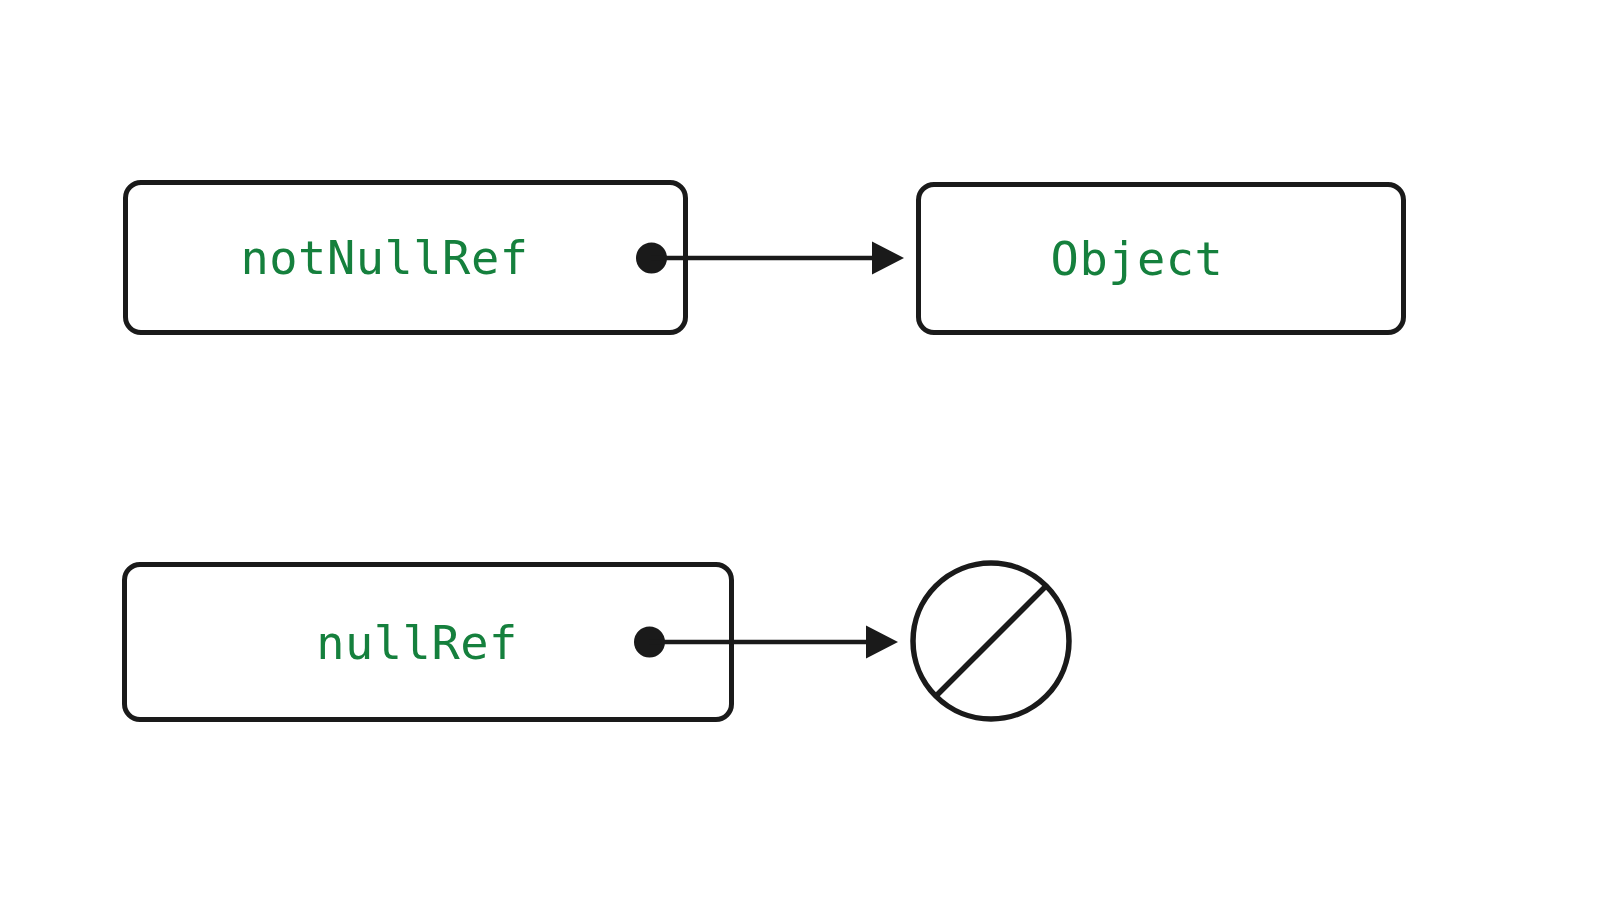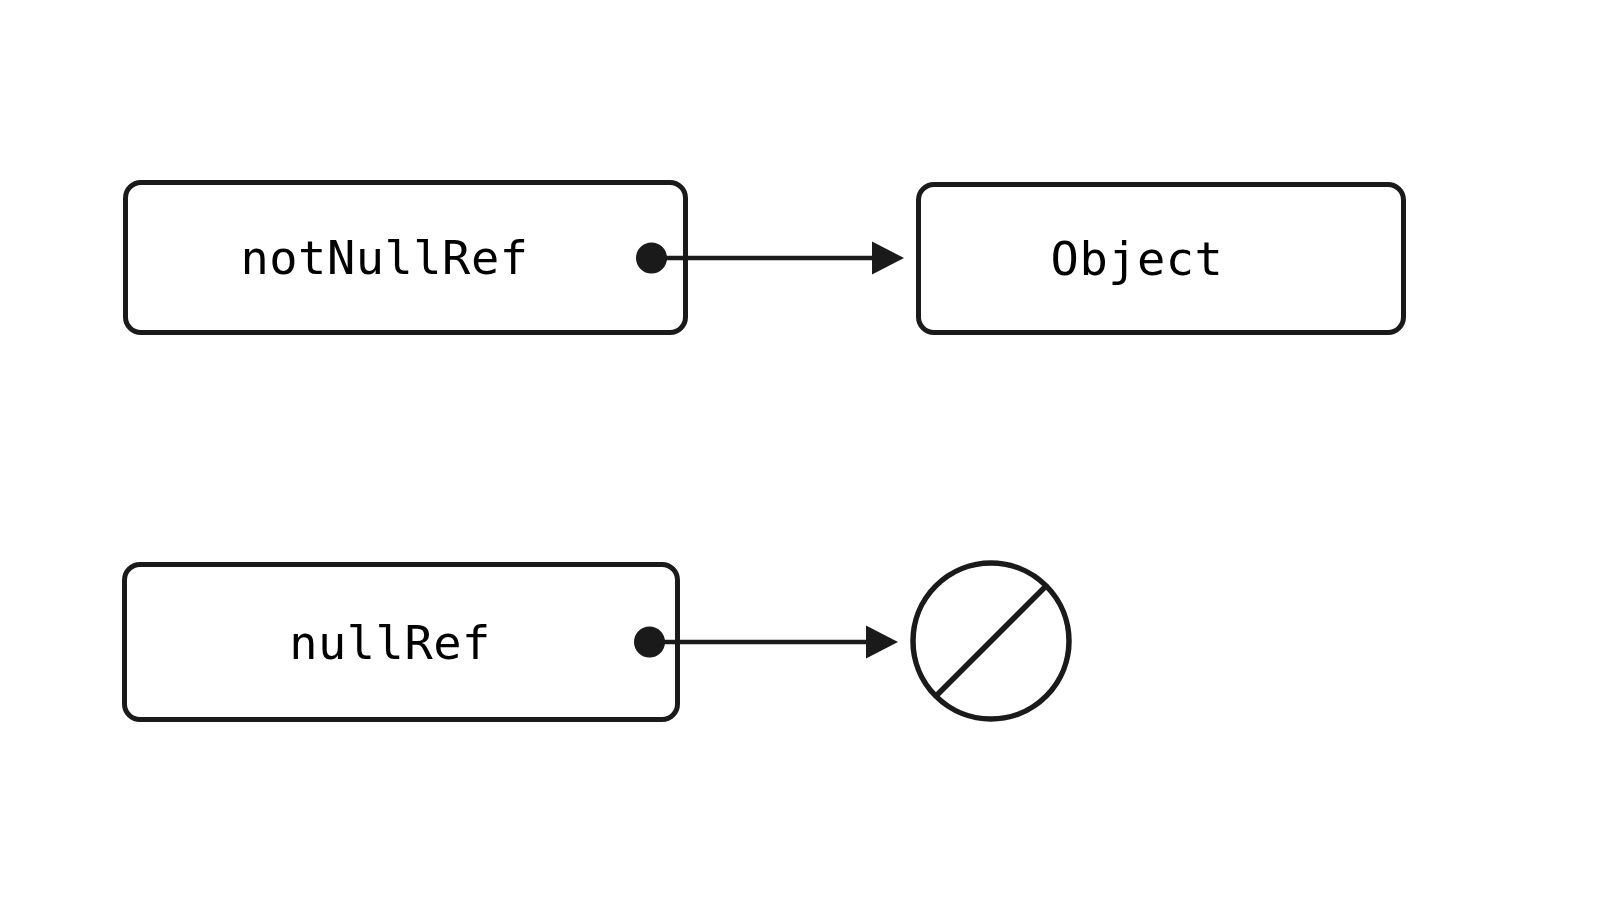--- a/index.html
+++ b/index.html
@@ -20,27 +20,27 @@
     box-sizing: border-box;
     background: #ffffff;
     border: 5px solid #1a1a1a;
     border-radius: 18px;
     display: flex;
     align-items: center;
     justify-content: center;
   }
   .node .label {
     font-size: 47px;
-    color: #000000;
+    color: #15803d;
     letter-spacing: 0.5px;
     white-space: nowrap;
   }
   .node-notnullref { left: 123px; top: 180px; width: 565px; height: 155px; padding-right: 42px; }
   .node-object     { left: 916px; top: 182px; width: 490px; height: 153px; padding-right: 48px; }
-  .node-nullref    { left: 122px; top: 562px; width: 558px; height: 160px; padding-right: 22px; }
+  .node-nullref    { left: 122px; top: 562px; width: 612px; height: 160px; padding-right: 22px; }
   .edge, .null-symbol {
     position: absolute;
     display: block;
   }
   .edge-top    { left: 636px; top: 233px; }
   .edge-bottom { left: 634px; top: 617px; }
   .null-symbol { left: 908px; top: 558px; }
   .stroke-shape {
     stroke: #1a1a1a;
     fill: none;

